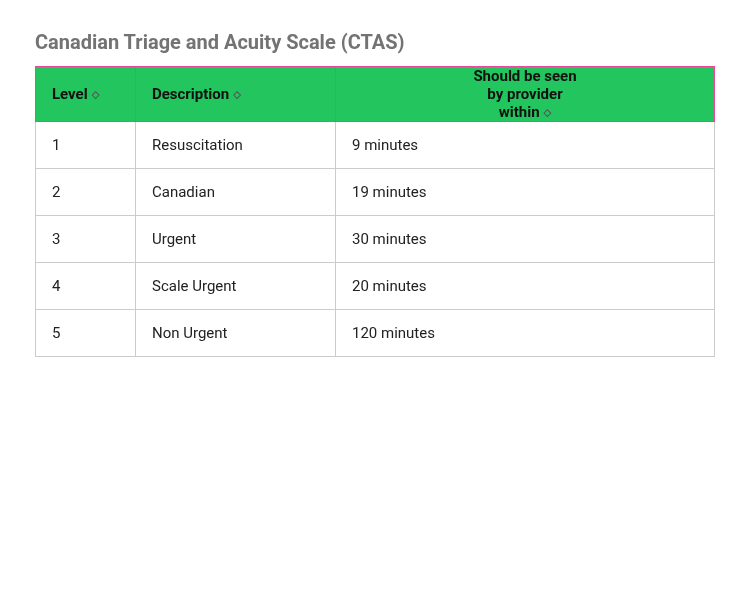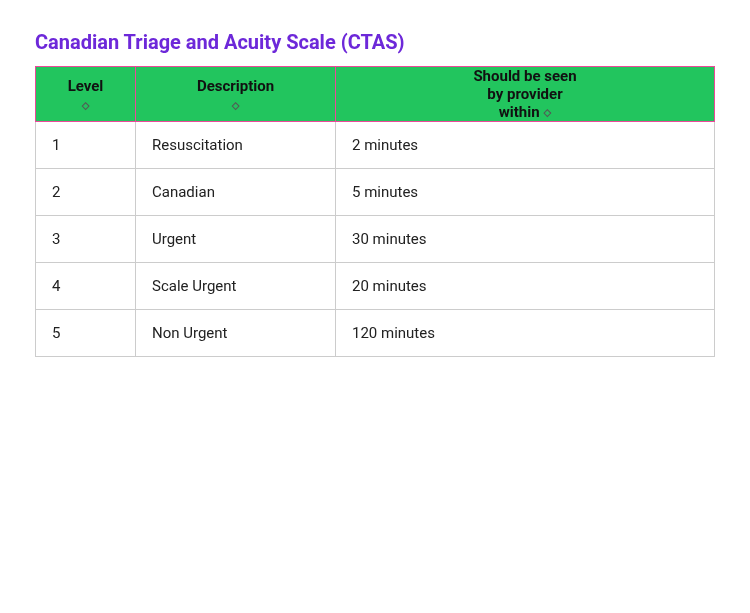--- a/index.html
+++ b/index.html
@@ -19,21 +19,21 @@
       min-height: 613px;
     }
 
     .container {
       width: 680px;
     }
 
     .table-title {
       font-size: 20px;
       font-weight: 700;
-      color: #6d28d9;
+      color: #737373;
       margin-bottom: 12px;
     }
 
     .ctas-table {
       width: 100%;
       border-collapse: collapse;
       border: 1px solid #cccccc;
     }
 
     .ctas-table th {
@@ -48,21 +48,20 @@
     }
 
     .ctas-table th.col-should-be-seen {
       text-align: center;
     }
 
     .th-inner {
       display: flex;
       align-items: center;
       gap: 4px;
-      flex-direction: column;
     }
 
     .th-inner-center {
       display: flex;
       flex-direction: column;
       align-items: center;
       justify-content: center;
     }
 
     .th-top-row {
@@ -135,26 +134,26 @@
               <span class="sort-icon">⬦</span>
             </div>
           </div>
         </th>
       </tr>
     </thead>
     <tbody id="table-body">
     <tr>
           <td>1</td>
           <td>Resuscitation</td>
-          <td>2 minutes</td>
+          <td>9 minutes</td>
         </tr>
         <tr>
           <td>2</td>
           <td>Canadian</td>
-          <td>5 minutes</td>
+          <td>19 minutes</td>
         </tr>
         <tr>
           <td>3</td>
           <td>Urgent</td>
           <td>30 minutes</td>
         </tr>
         <tr>
           <td>4</td>
           <td>Scale Urgent</td>
           <td>20 minutes</td>

